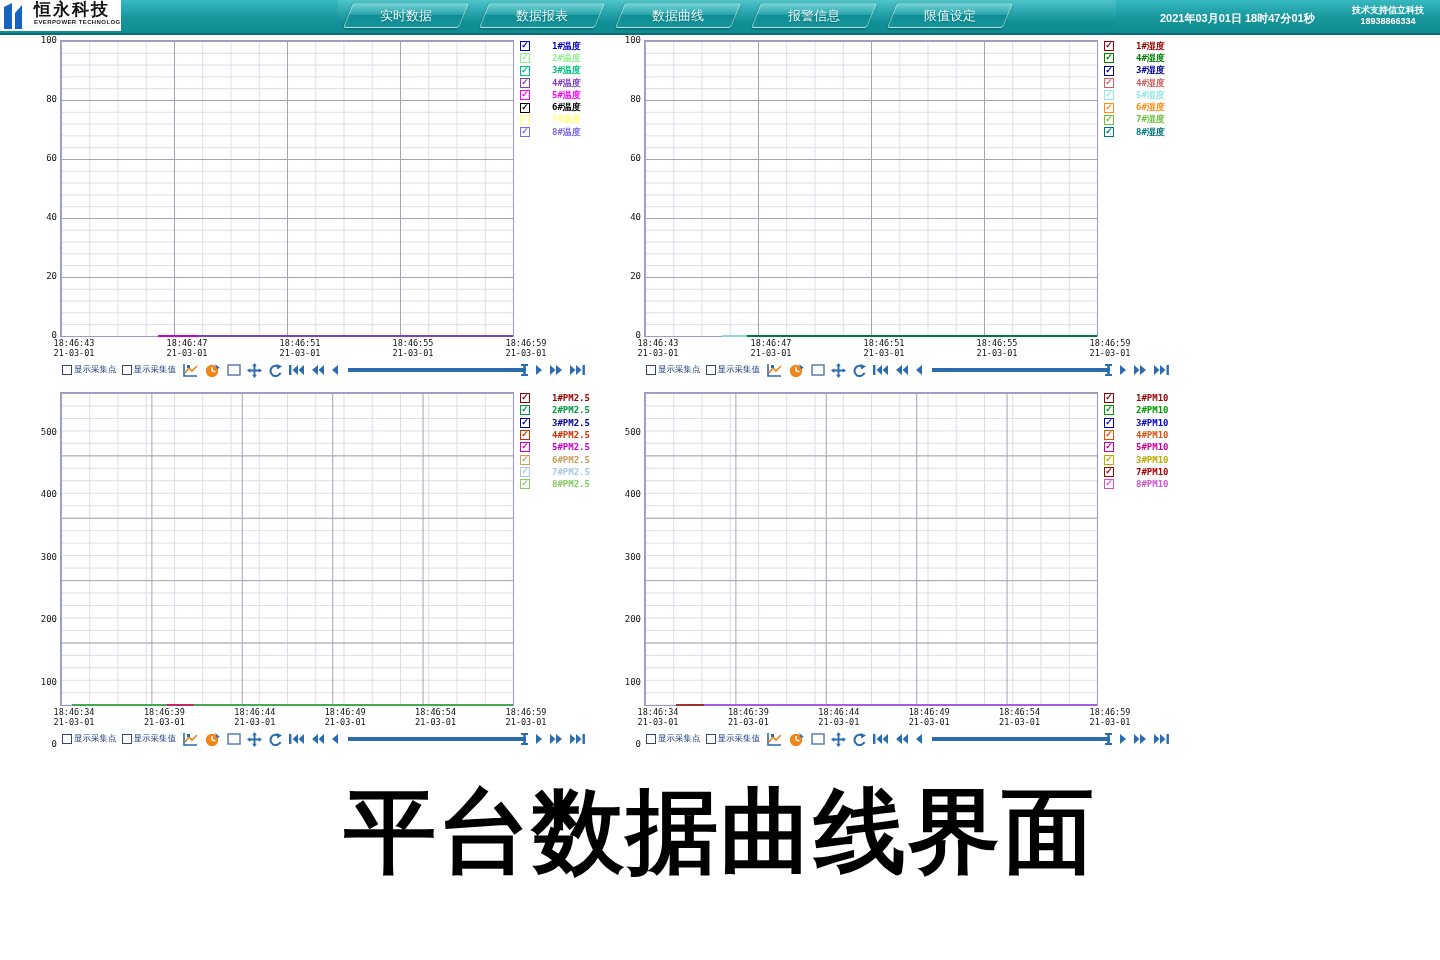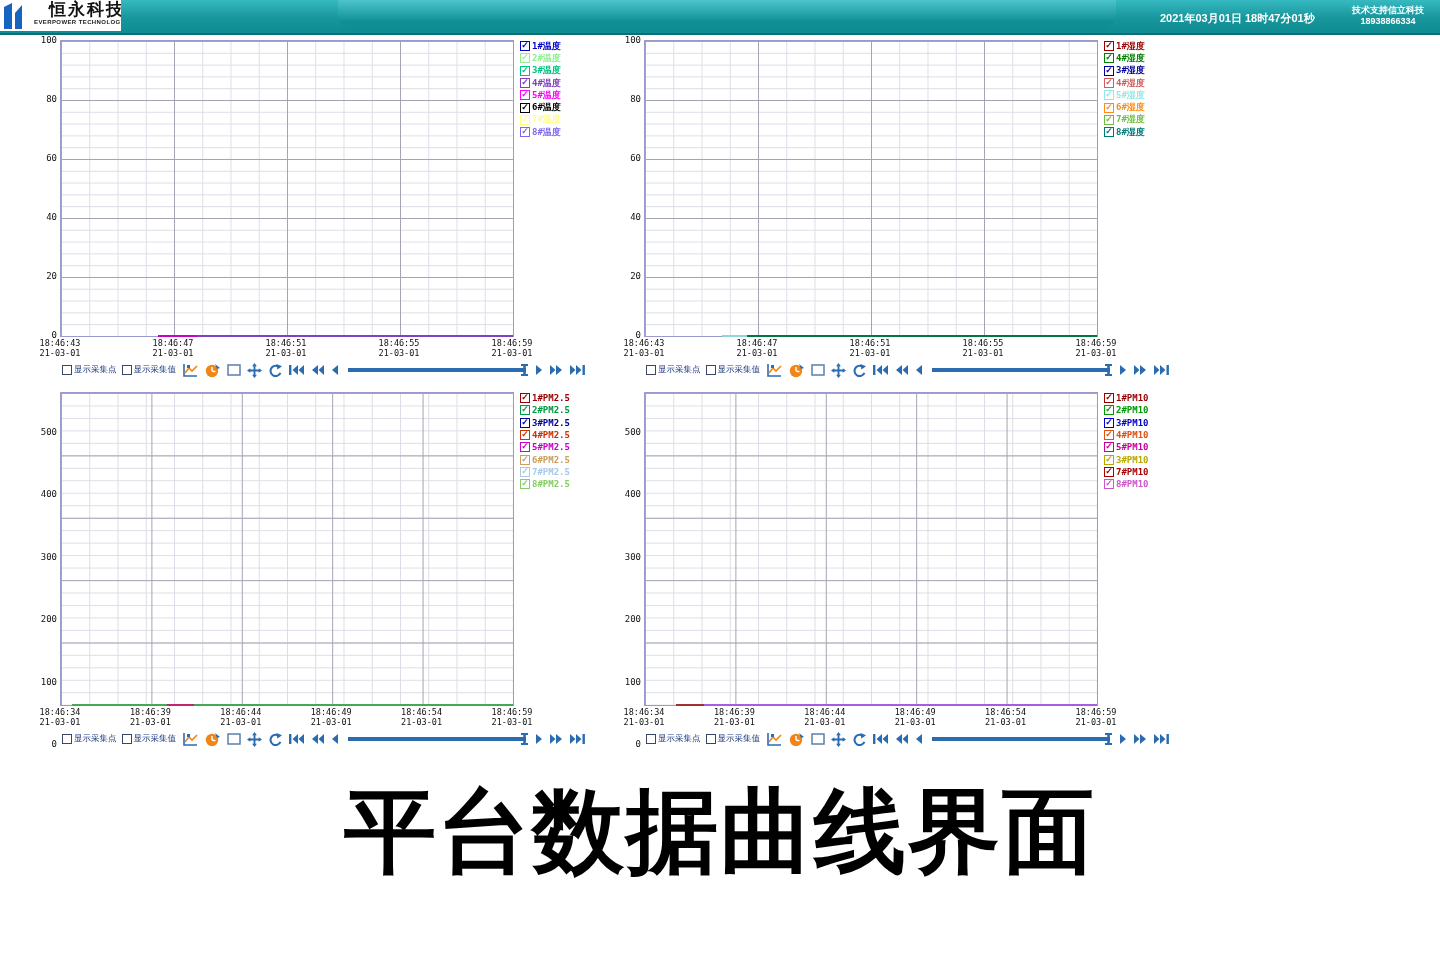--- a/index.html
+++ b/index.html
@@ -16,21 +16,21 @@
   .tabbar-bg{
     position:absolute;left:338px;top:0;width:778px;height:31px;
     background:linear-gradient(to bottom,#4cc4ca 0%,#109096 70%,#0e8c92 100%);
     border-radius:0 0 16px 16px;
   }
   .logo{
     position:absolute;left:0;top:0;width:121px;height:31px;background:#ffffff;
     display:flex;align-items:center;overflow:hidden;
   }
   .logo-mark{width:30px;height:30px;flex:0 0 auto;margin-left:2px;}
-  .logo-text{display:flex;flex-direction:column;line-height:1;margin-left:2px;text-align:right;}
+  .logo-text{display:flex;flex-direction:column;line-height:1;margin-left:2px;}
   .logo-cn{font-weight:bold;font-size:17px;color:#111;letter-spacing:2px;margin-top:-6px;white-space:nowrap;}
   .logo-en{font-weight:bold;font-size:6px;color:#222;letter-spacing:.4px;margin-top:1px;white-space:nowrap;}
   .tabs{position:absolute;left:348px;top:3px;display:flex;gap:20px;}
   .tab{
     position:relative;width:116px;height:25px;line-height:25px;text-align:center;
     color:#ecfbfb;font-size:13px;cursor:pointer;
   }
   .tab::before{
     content:"";position:absolute;inset:0;transform:skewX(-22deg);
     background:linear-gradient(to bottom,#73d2d7 0%,#2aa6ac 45%,#0f8f95 50%,#15949a 100%);
@@ -75,34 +75,34 @@
     background-size:20% 100%,100% 62.4px,28.25px 100%,100% 12.48px;
   }
   .seg{position:absolute;height:2px;bottom:-1px;}
   .ylabels{position:absolute;left:0;top:4px;width:20px;}
   .panel.top .ylabels{height:295px;}
   .panel.bottom .ylabels{height:312px;margin-top:40px;}
   .ylabels span{
     position:absolute;right:1px;transform:translateY(-50%);
     font-family:"DejaVu Sans Mono",monospace;font-size:9px;color:#111;
   }
-  .xlabels{position:absolute;left:22px;width:452px;height:22px;}
+  .xlabels{position:absolute;left:36px;width:452px;height:22px;}
   .panel.top .xlabels{top:302px;}
   .panel.bottom .xlabels{top:319px;}
   .xlab{
     position:absolute;transform:translateX(-50%);white-space:nowrap;
     font-family:"DejaVu Sans Mono",monospace;font-size:8.5px;line-height:10px;color:#111;
   }
   .legend{position:absolute;left:482px;top:4px;}
   .litem{display:flex;align-items:center;height:12.3px;cursor:pointer;}
   .lcb{
     width:8px;height:8px;border:1px solid;background:#fff;margin-right:2px;
     font-size:9px;line-height:7px;text-align:center;font-weight:bold;flex:0 0 auto;
   }
-  .litem .ltext{font-family:"DejaVu Sans Mono",monospace;font-size:9px;font-weight:bold;white-space:nowrap;}
+  .litem .ltext{font-family:"DejaVu Sans Mono",monospace;font-size:9px;font-weight:bold;white-space:nowrap;margin-left:20px;}
   
   .toolbar{position:absolute;left:24px;display:flex;align-items:center;gap:5px;}
   .panel.top .toolbar{top:326px;}
   .panel.bottom .toolbar{top:343px;}
   .tb-check{display:flex;align-items:center;gap:2px;cursor:pointer;}
   .tb-check .cbx{width:8px;height:8px;border:1px solid #3a4668;background:#fff;flex:0 0 auto;}
   .tb-check .tlabel{font-size:8.5px;color:#1d3a7e;white-space:nowrap;}
   .tbi{display:inline-flex;cursor:pointer;}
   .track{width:178px;height:4px;background:#2b6cb0;position:relative;margin:0 3px;cursor:pointer;}
   .handle{position:absolute;right:-3px;top:-4px;cursor:grab;}
@@ -121,20 +121,27 @@
   <div class="logo">
     <svg class="logo-mark" viewBox="0 0 30 30">
       <polygon points="2,6 10,2 10,28 2,28" fill="#1565c0"></polygon>
       <polygon points="13,12 20,4 20,28 13,28" fill="#1565c0"></polygon>
     </svg>
     <div class="logo-text">
       <div class="logo-cn">恒永科技</div>
       <div class="logo-en">EVERPOWER TECHNOLOGY</div>
     </div>
   </div>
+  <nav class="tabs">
+      <div class="tab"><span>实时数据</span></div>
+      <div class="tab"><span>数据报表</span></div>
+      <div class="tab"><span>数据曲线</span></div>
+      <div class="tab"><span>报警信息</span></div>
+      <div class="tab"><span>限值设定</span></div>
+    </nav>
   <div class="hdr-datetime">2021年03月01日 18时47分01秒</div>
   <div class="hdr-support">
     <div>技术支持信立科技</div>
     <div>18938866334</div>
   </div>
 </div>
 
 <div id="charts">
   <section class="panel panel-0 top">
     <div class="ylabels">

